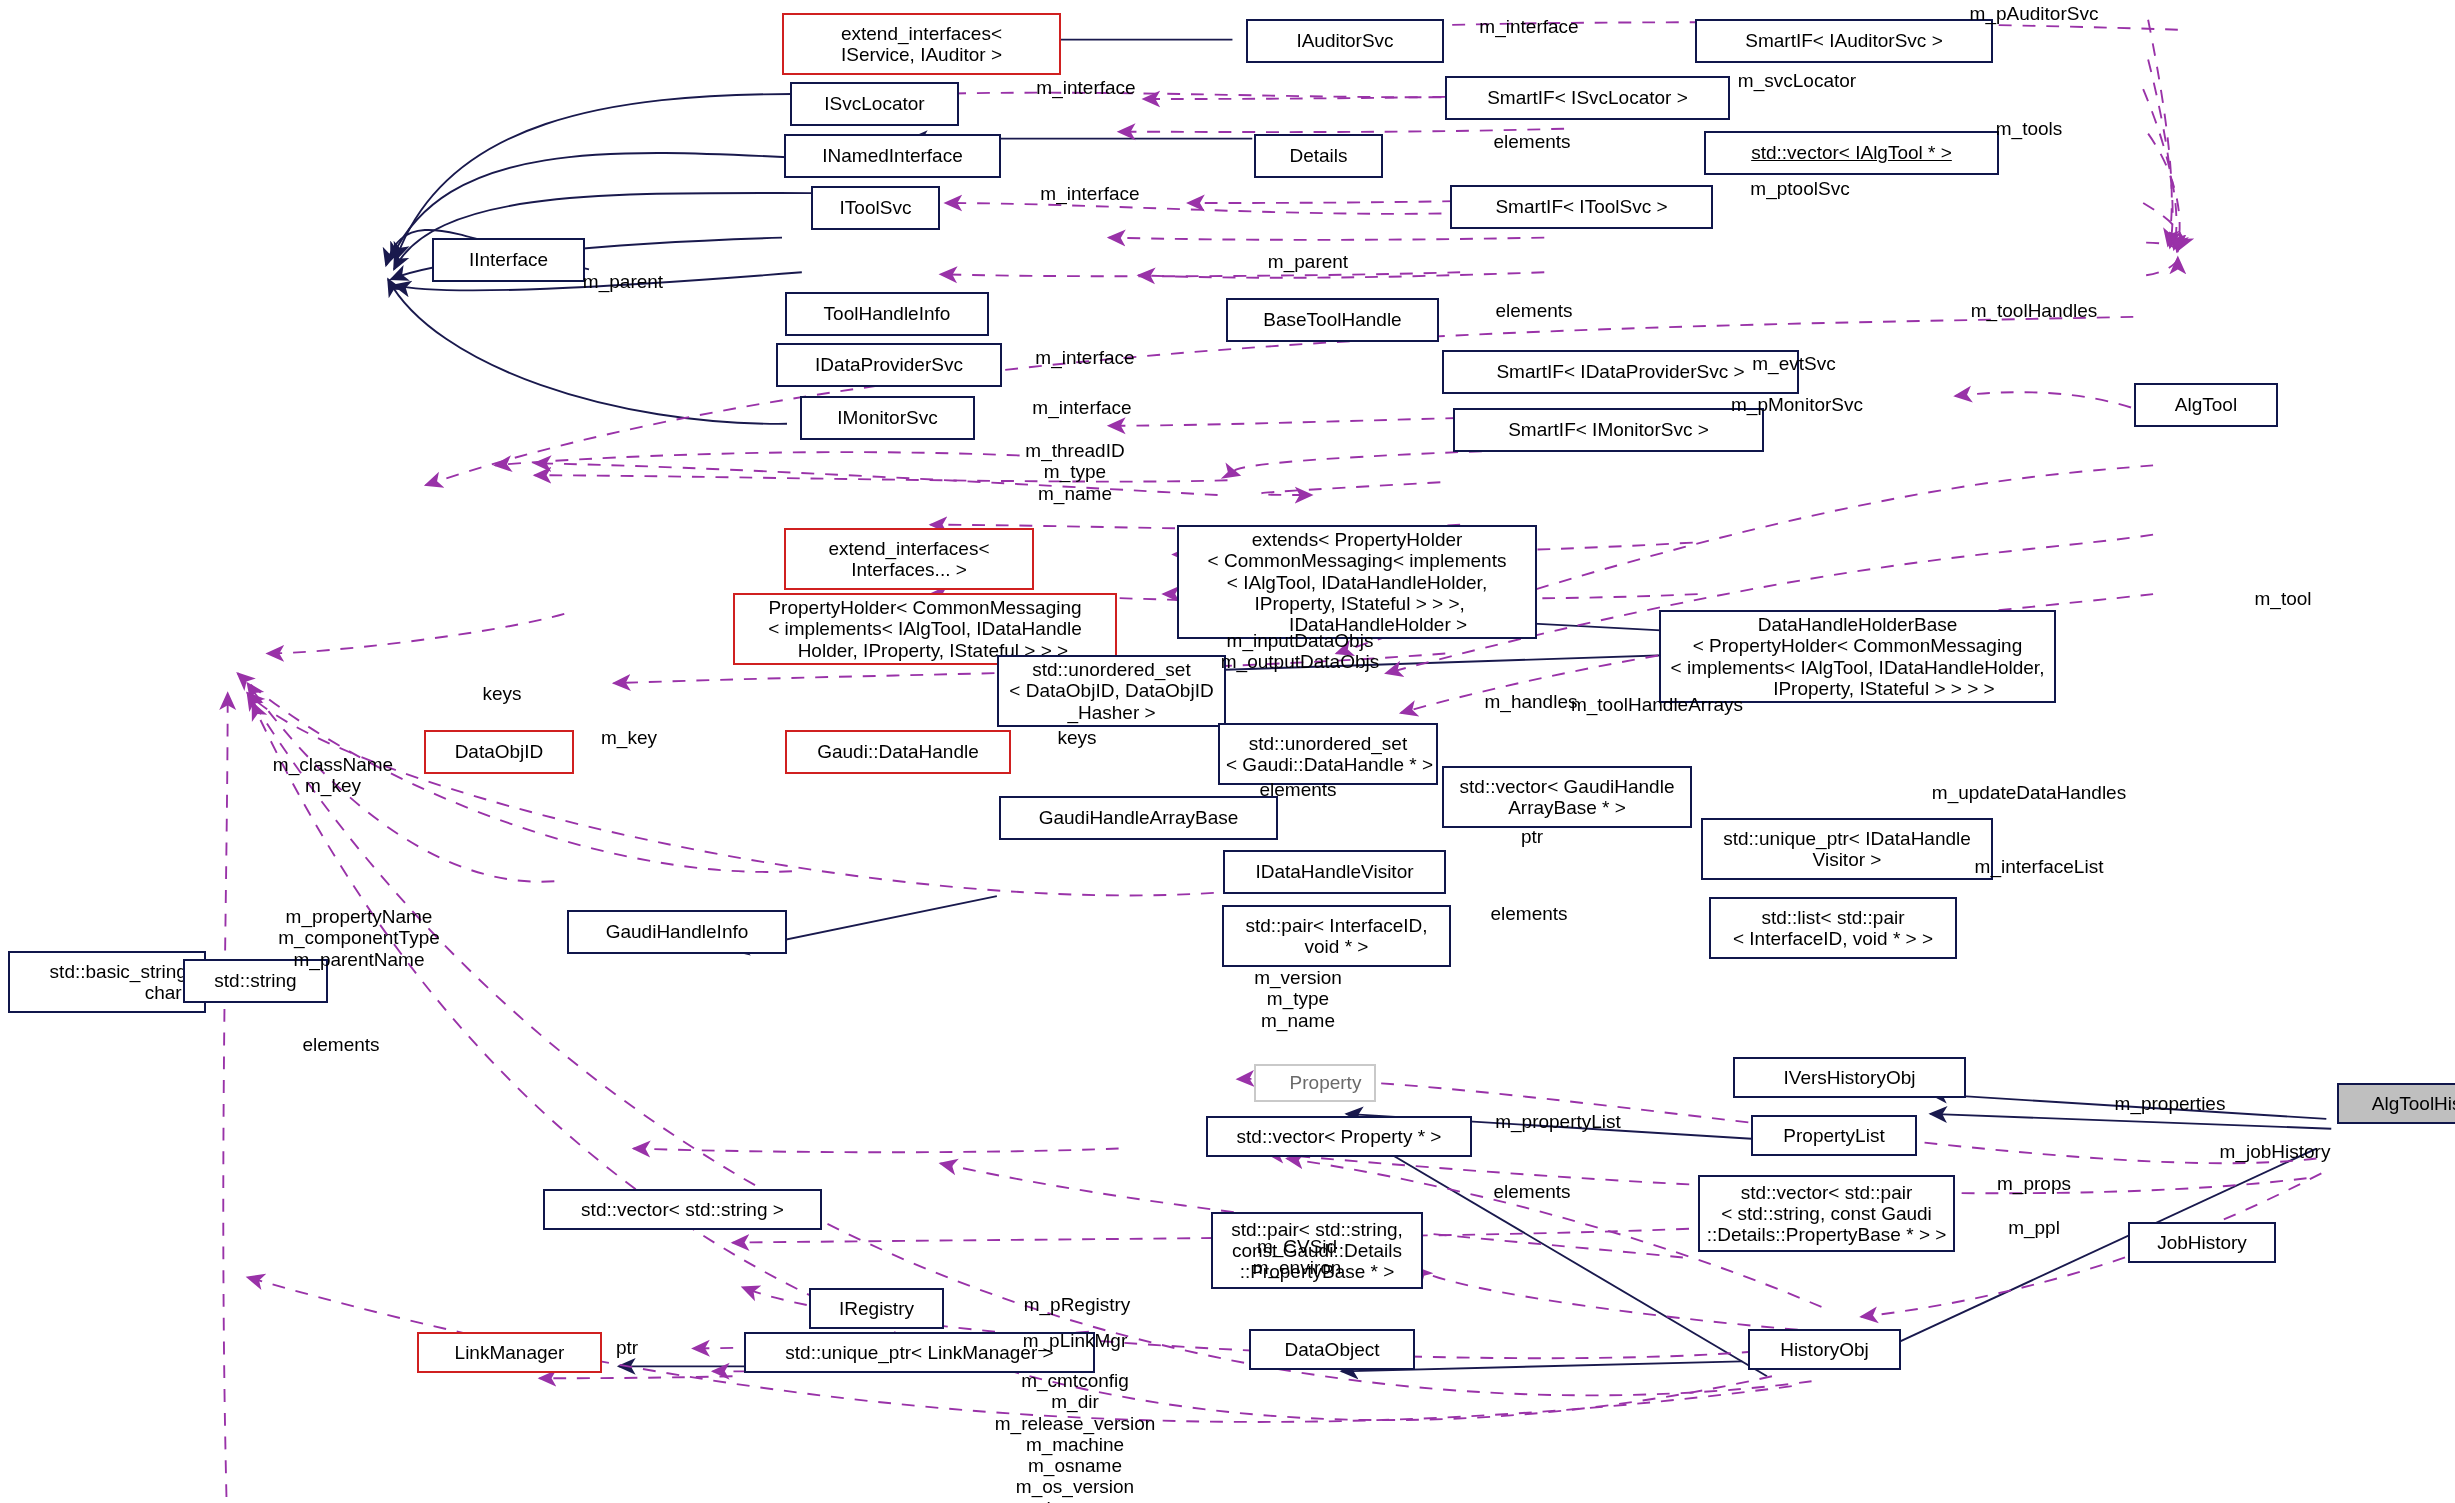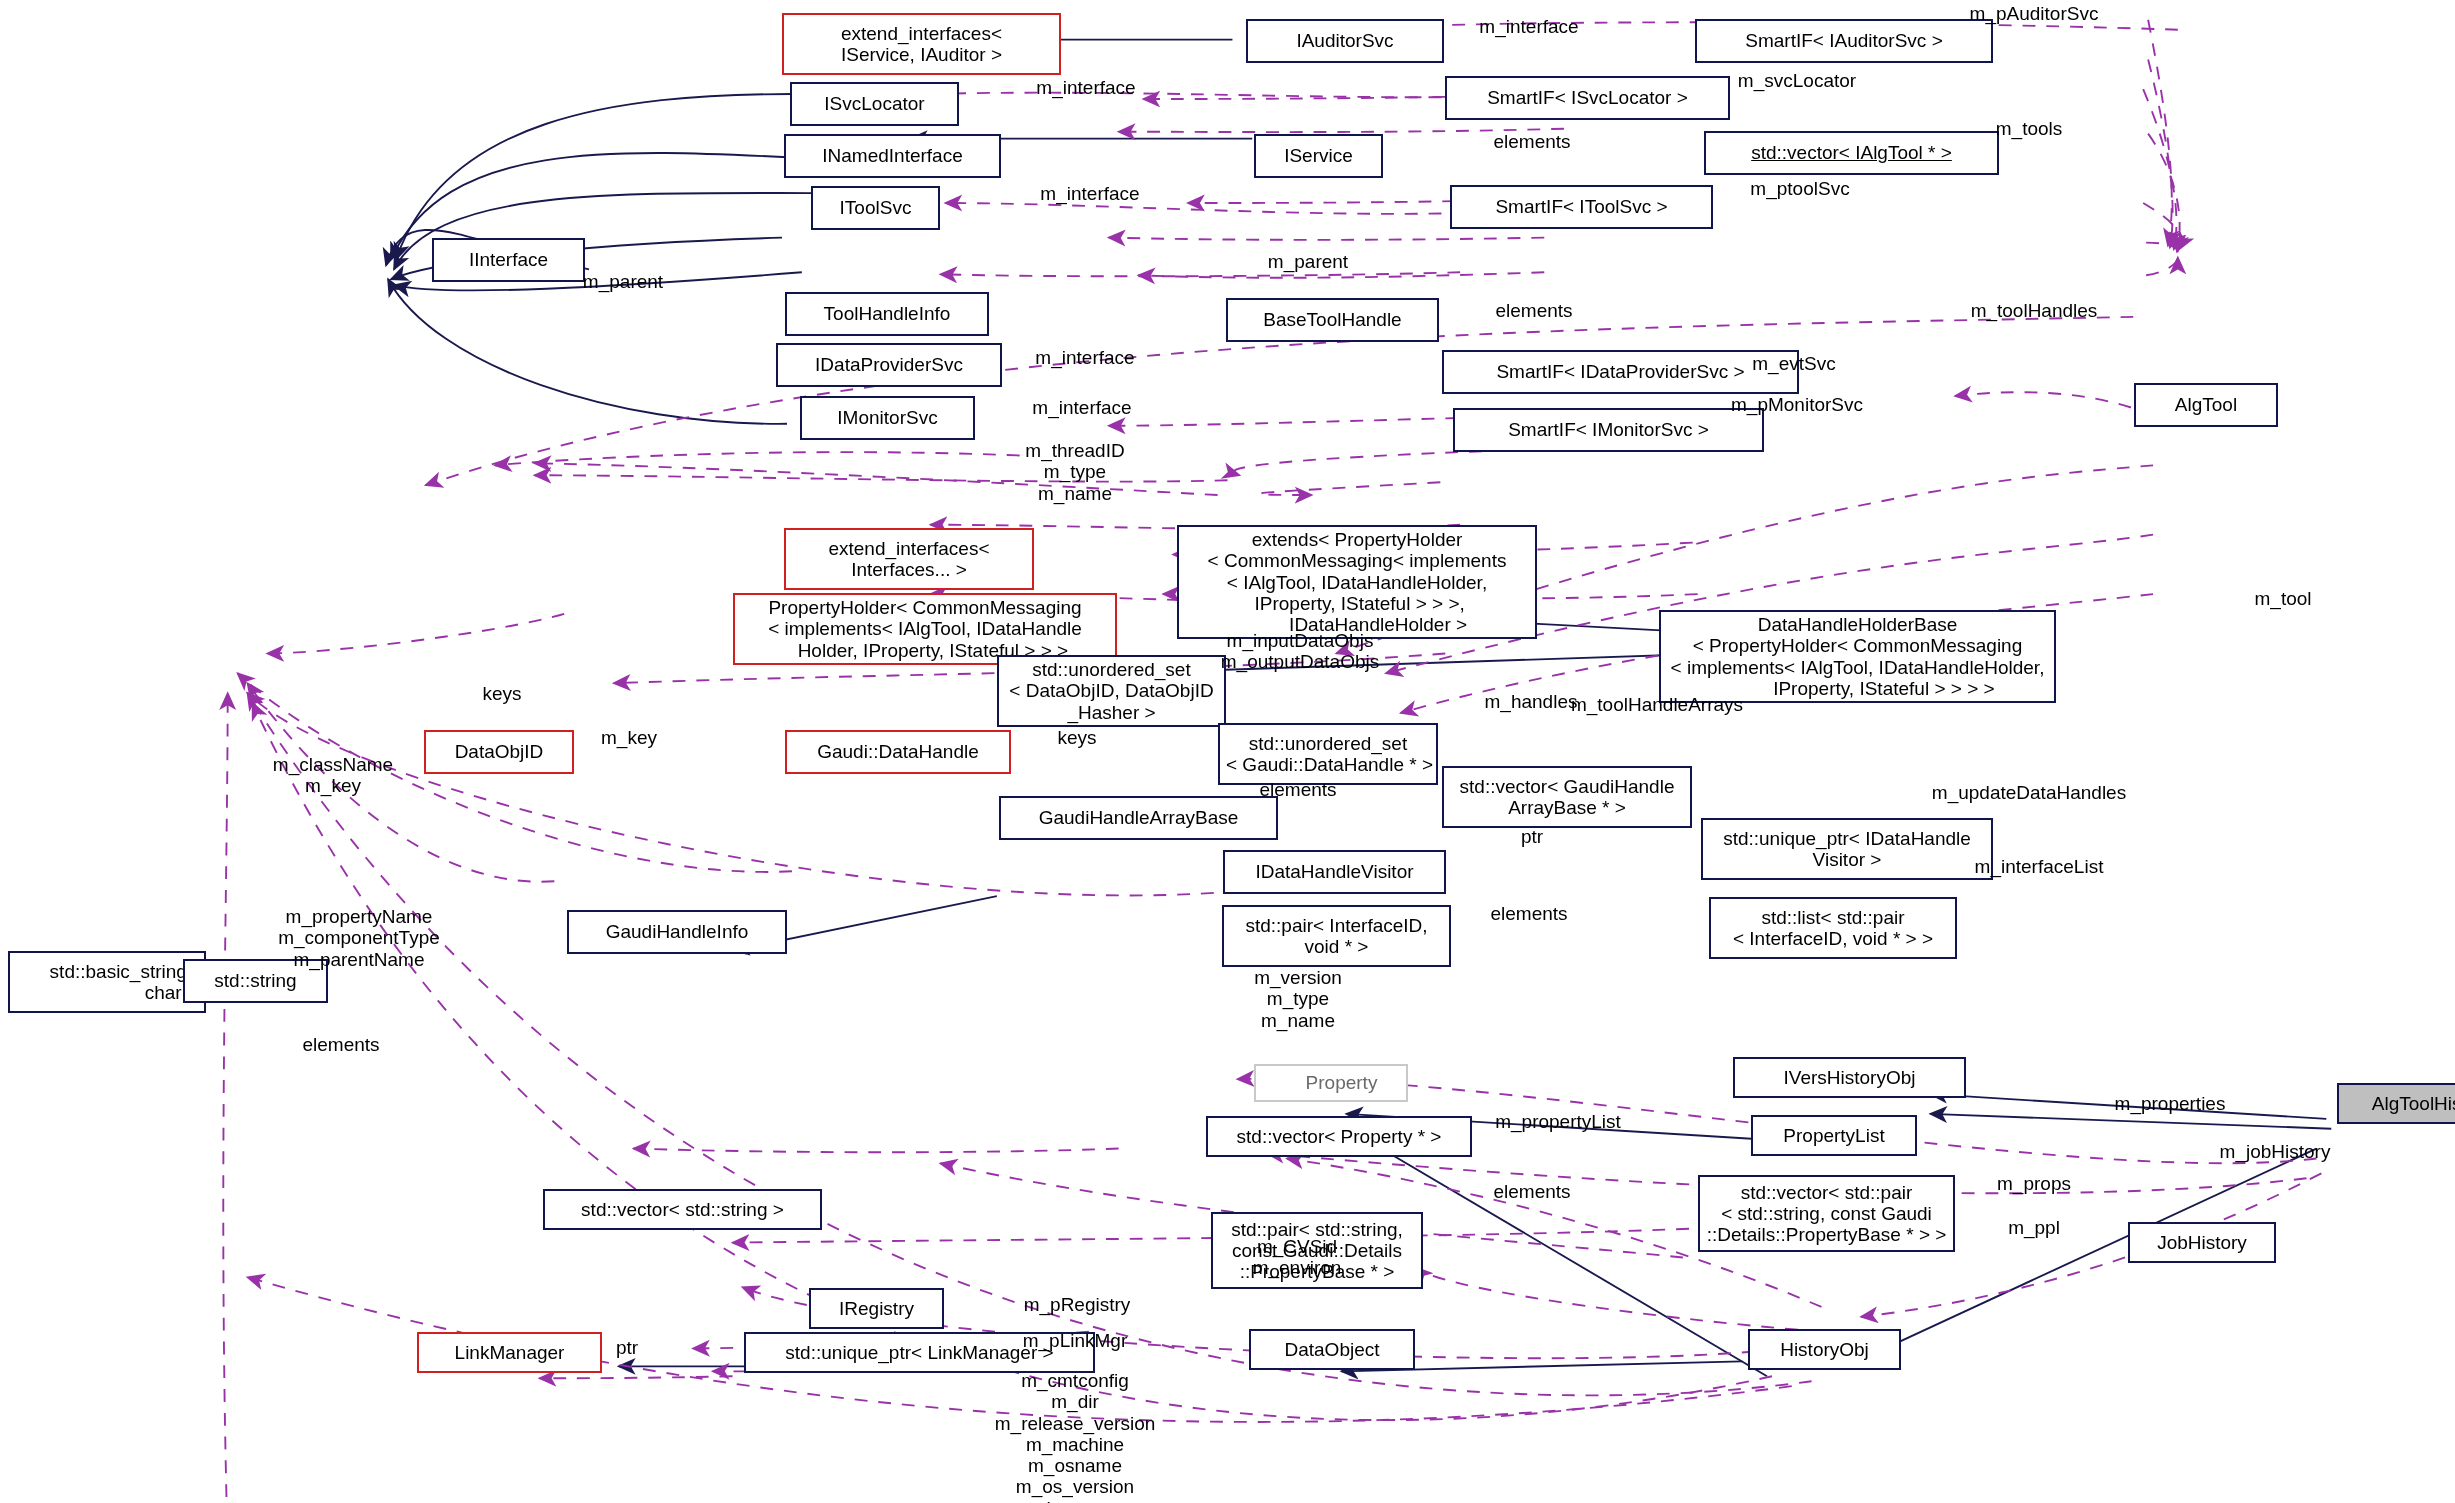--- a/index.html
+++ b/index.html
@@ -131,21 +131,21 @@
       <path d="M230,1560 C220,1200 230,900 230,700"></path>
     </g>
   </svg>
 <div class="node red" style="left: 782px; top: 13px; width: 279px; min-height: 62px;"><span class="lbl">extend_interfaces&lt;
 IService, IAuditor &gt;</span></div>
     <div class="node" style="left: 1246px; top: 19px; width: 198px; min-height: 44px;"><span class="lbl">IAuditorSvc</span></div>
     <div class="node" style="left: 1695px; top: 19px; width: 298px; min-height: 44px;"><span class="lbl">SmartIF&lt; IAuditorSvc &gt;</span></div>
     <div class="node" style="left: 790px; top: 82px; width: 169px; min-height: 44px;"><span class="lbl">ISvcLocator</span></div>
     <div class="node" style="left: 1445px; top: 76px; width: 285px; min-height: 44px;"><span class="lbl">SmartIF&lt; ISvcLocator &gt;</span></div>
     <div class="node" style="left: 784px; top: 134px; width: 217px; min-height: 44px;"><span class="lbl">INamedInterface</span></div>
-    <div class="node" style="left: 1254px; top: 134px; width: 129px; min-height: 44px;"><span class="lbl">IService</span></div>
+    <div class="node" style="left: 1254px; top: 134px; width: 129px; min-height: 44px;"><span class="lbl">Details</span></div>
     <div class="node" style="left: 1704px; top: 131px; width: 295px; min-height: 44px; text-decoration: underline;"><span class="lbl">std::vector&lt; IAlgTool * &gt;</span></div>
     <div class="node" style="left: 811px; top: 186px; width: 129px; min-height: 44px;"><span class="lbl">IToolSvc</span></div>
     <div class="node" style="left: 1450px; top: 185px; width: 263px; min-height: 44px;"><span class="lbl">SmartIF&lt; IToolSvc &gt;</span></div>
     <div class="node" style="left: 432px; top: 238px; width: 153px; min-height: 44px;"><span class="lbl">IInterface</span></div>
     <div class="node" style="left: 785px; top: 292px; width: 204px; min-height: 44px;"><span class="lbl">ToolHandleInfo</span></div>
     <div class="node" style="left: 1226px; top: 298px; width: 213px; min-height: 44px;"><span class="lbl">BaseToolHandle</span></div>
     <div class="node" style="left: 776px; top: 343px; width: 226px; min-height: 44px;"><span class="lbl">IDataProviderSvc</span></div>
     <div class="node" style="left: 1442px; top: 350px; width: 357px; min-height: 44px;"><span class="lbl">SmartIF&lt; IDataProviderSvc &gt;</span></div>
     <div class="node" style="left: 800px; top: 396px; width: 175px; min-height: 44px;"><span class="lbl">IMonitorSvc</span></div>
     <div class="node" style="left: 1453px; top: 408px; width: 311px; min-height: 44px;"><span class="lbl">SmartIF&lt; IMonitorSvc &gt;</span></div>
@@ -178,21 +178,21 @@
 Visitor &gt;</span></div>
     <div class="node" style="left: 1223px; top: 850px; width: 223px; min-height: 44px;"><span class="lbl">IDataHandleVisitor</span></div>
     <div class="node" style="left: 567px; top: 910px; width: 220px; min-height: 44px;"><span class="lbl">GaudiHandleInfo</span></div>
     <div class="node" style="left: 1222px; top: 905px; width: 229px; min-height: 62px;"><span class="lbl">std::pair&lt; InterfaceID,
 void * &gt;</span></div>
     <div class="node" style="left: 1709px; top: 897px; width: 248px; min-height: 62px;"><span class="lbl">std::list&lt; std::pair
 &lt; InterfaceID, void * &gt; &gt;</span></div>
     <div class="node" style="left: 8px; top: 951px; width: 198px; min-height: 62px; text-align: right;"><span class="lbl">std::basic_string&lt;
 char &gt;</span></div>
     <div class="node" style="left: 183px; top: 959px; width: 145px; min-height: 44px;"><span class="lbl">std::string</span></div>
-    <div class="node grey-text" style="left: 1254px; top: 1064px; width: 154px; min-height: 38px; padding-left: 27px;"><span class="lbl">Property</span></div>
+    <div class="node grey-text" style="left: 1254px; top: 1064px; width: 122px; min-height: 38px; padding-left: 27px;"><span class="lbl">Property</span></div>
     <div class="node" style="left: 1733px; top: 1057px; width: 233px; min-height: 41px;"><span class="lbl">IVersHistoryObj</span></div>
     <div class="node focus" style="left: 2337px; top: 1083px; width: 191px; min-height: 41px;"><span class="lbl">AlgToolHistory</span></div>
     <div class="node" style="left: 1206px; top: 1116px; width: 266px; min-height: 41px;"><span class="lbl">std::vector&lt; Property * &gt;</span></div>
     <div class="node" style="left: 1751px; top: 1115px; width: 166px; min-height: 41px;"><span class="lbl">PropertyList</span></div>
     <div class="node" style="left: 1211px; top: 1212px; width: 212px; min-height: 77px;"><span class="lbl">std::pair&lt; std::string,
 const Gaudi::Details
 ::PropertyBase * &gt;</span></div>
     <div class="node" style="left: 1698px; top: 1175px; width: 257px; min-height: 77px;"><span class="lbl">std::vector&lt; std::pair
 &lt; std::string, const Gaudi
 ::Details::PropertyBase * &gt; &gt;</span></div>

